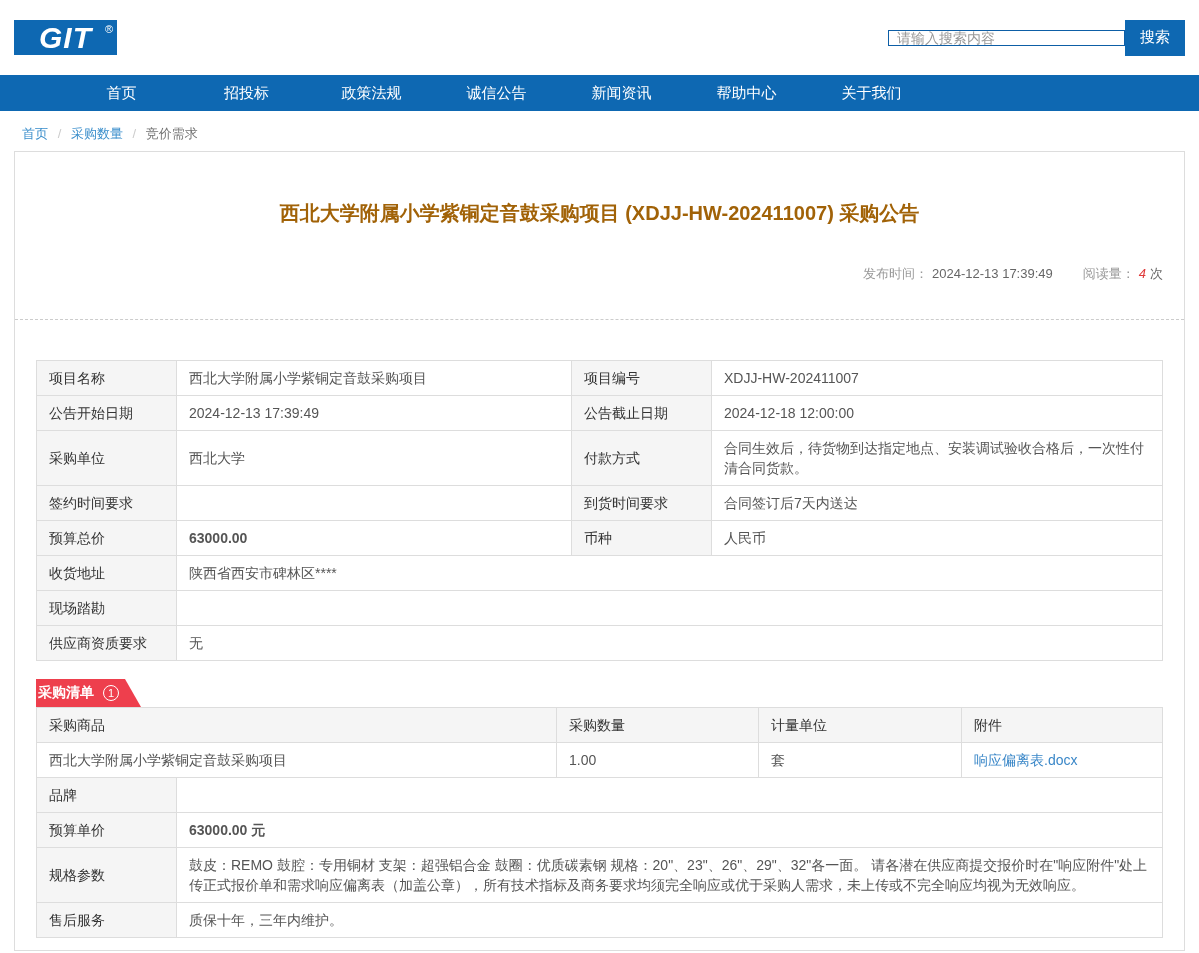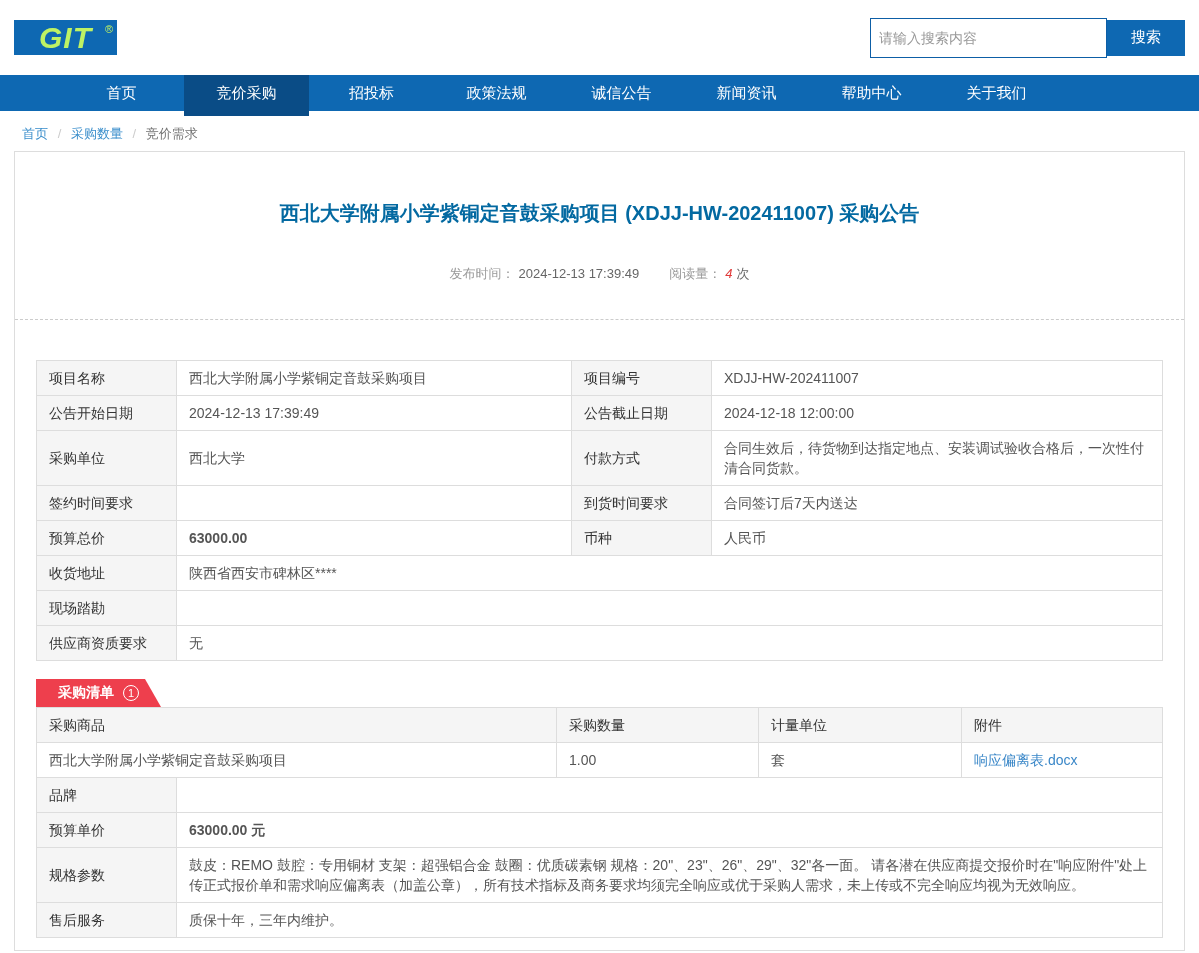--- a/index.html
+++ b/index.html
@@ -1,65 +1,65 @@
 <!DOCTYPE html>
 <html><head>
 <meta charset="utf-8">
 <style>
   * { margin:0; padding:0; box-sizing:border-box; }
   html,body { width:1199px; height:953px; overflow:hidden; background:#fff;
     font-family:"Liberation Sans","DejaVu Sans",sans-serif; }
 
   
   .site-header { height:75px; display:flex; align-items:center; padding:0 14px; background:#fff; }
-  .logo-box { width:103px; height:35px; background:#0e68b2; color:#bef264; position:relative;
+  .logo-box { width:103px; height:35px; background:#0e68b2; color:#ffffff; position:relative;
     display:flex; align-items:center; justify-content:center; cursor:pointer; flex:0 0 auto; }
   .logo-text { font-size:30px; font-weight:bold; font-style:italic; letter-spacing:1px; }
   .logo-reg { position:absolute; top:3px; right:4px; font-size:11px; font-style:normal; }
   .site-name { font-size:22px; font-weight:bold; color:#1a1a1a; margin-left:12px; letter-spacing:1px; }
   .search { margin-left:auto; display:flex; align-items:center; }
-  .search input { width:237px; height:40px; border:1px solid #0d5ea6; padding:0 8px;
+  .search input { width:237px; height:16px; border:1px solid #0d5ea6; padding:0 8px;
     font-size:14px; color:#333; outline:none; }
   .search input::placeholder { color:#999; }
-  .search button { width:78px; height:36px; margin-left:0; background:#0e68b2; color:#fff;
+  .search button { width:60px; height:36px; margin-left:0; background:#0e68b2; color:#fff;
     border:none; font-size:15px; cursor:pointer; }
 
   
   .nav { height:36px; background:#0e68b2; display:flex; padding-left:59px; position:relative; z-index:2; }
   .nav-item { width:125px; height:36px; line-height:36px; text-align:center; color:#fff;
     font-size:15px; cursor:pointer; }
   .nav-item.active { background:#0a4c86; height:41px; }
 
   
   .breadcrumb { padding:14px 22px 8px; font-size:13px; color:#ccc; }
   .breadcrumb a { color:#3a8ecb; text-decoration:none; cursor:pointer; }
   .breadcrumb .sep { margin:0 6px; color:#ccc; }
   .breadcrumb .current { color:#737373; }
 
   
   .card { margin:0 14px; border:1px solid #ddd; background:#fff; padding:48px 21px 0; min-height:800px; }
-  .notice-title { text-align:center; font-size:20px; font-weight:bold; color:#0369a1; }
-  .notice-meta { text-align:center; margin-top:38px; font-size:13px; color:#999; }
+  .notice-title { text-align:center; font-size:20px; font-weight:bold; color:#a16207; }
+  .notice-meta { text-align:right; margin-top:38px; font-size:13px; color:#999; }
   .notice-meta .val { color:#666; margin-left:4px; }
   .notice-meta .gap { display:inline-block; width:30px; }
   .notice-meta .views { color:#e03a3a; font-style:italic; margin-left:4px; }
   .notice-meta .unit { color:#666; margin-left:4px; }
   .dashed { border-bottom:1px dashed #ccc; margin:36px -21px 0; }
 
   
   table { border-collapse:collapse; width:100%; table-layout:fixed; margin-top:40px; font-size:14px; }
   td,th { border:1px solid #ddd; padding:7px 12px; line-height:20px; text-align:left;
     vertical-align:middle; word-break:break-all; }
   td.lbl, th { background:#f5f5f5; font-weight:normal; color:#333; }
   td.val { color:#555; background:#fff; }
   .red { color:#e83e3e; font-weight:bold; }
   a.file-link { color:#3a87c8; text-decoration:none; cursor:pointer; }
 
   
-  .badge { margin-top:18px; display:inline-flex; align-items:center; height:28px; padding:0 22px 0 22px;
+  .badge { margin-top:18px; display:inline-flex; align-items:center; height:28px; padding:0 22px 0 2px;
     background:#ee3f4d; color:#fff; font-size:14px; font-weight:bold;
     clip-path:polygon(0 0, calc(100% - 16px) 0, 100% 100%, 0 100%); }
   .badge .count { display:inline-flex; align-items:center; justify-content:center; width:16px; height:16px;
     border:1px solid #fff; border-radius:50%; font-size:11px; font-weight:normal; margin-left:9px; }
   .list-table { margin-top:0; }
 </style>
 </head>
 <body>
 
 <header class="site-header">
@@ -68,21 +68,20 @@
     <span class="logo-reg">®</span>
   </div>
   <div class="search">
     <input type="text" placeholder="请输入搜索内容" style="">
     <button>搜索</button>
   </div>
 </header>
 
 <nav class="nav">
   <div class="nav-item">首页</div>
-  <div class="nav-item active">竞价采购</div>
   <div class="nav-item">招投标</div>
   <div class="nav-item">政策法规</div>
   <div class="nav-item">诚信公告</div>
   <div class="nav-item">新闻资讯</div>
   <div class="nav-item">帮助中心</div>
   <div class="nav-item">关于我们</div>
 </nav>
 
 <div class="breadcrumb">
   <a>首页</a>

